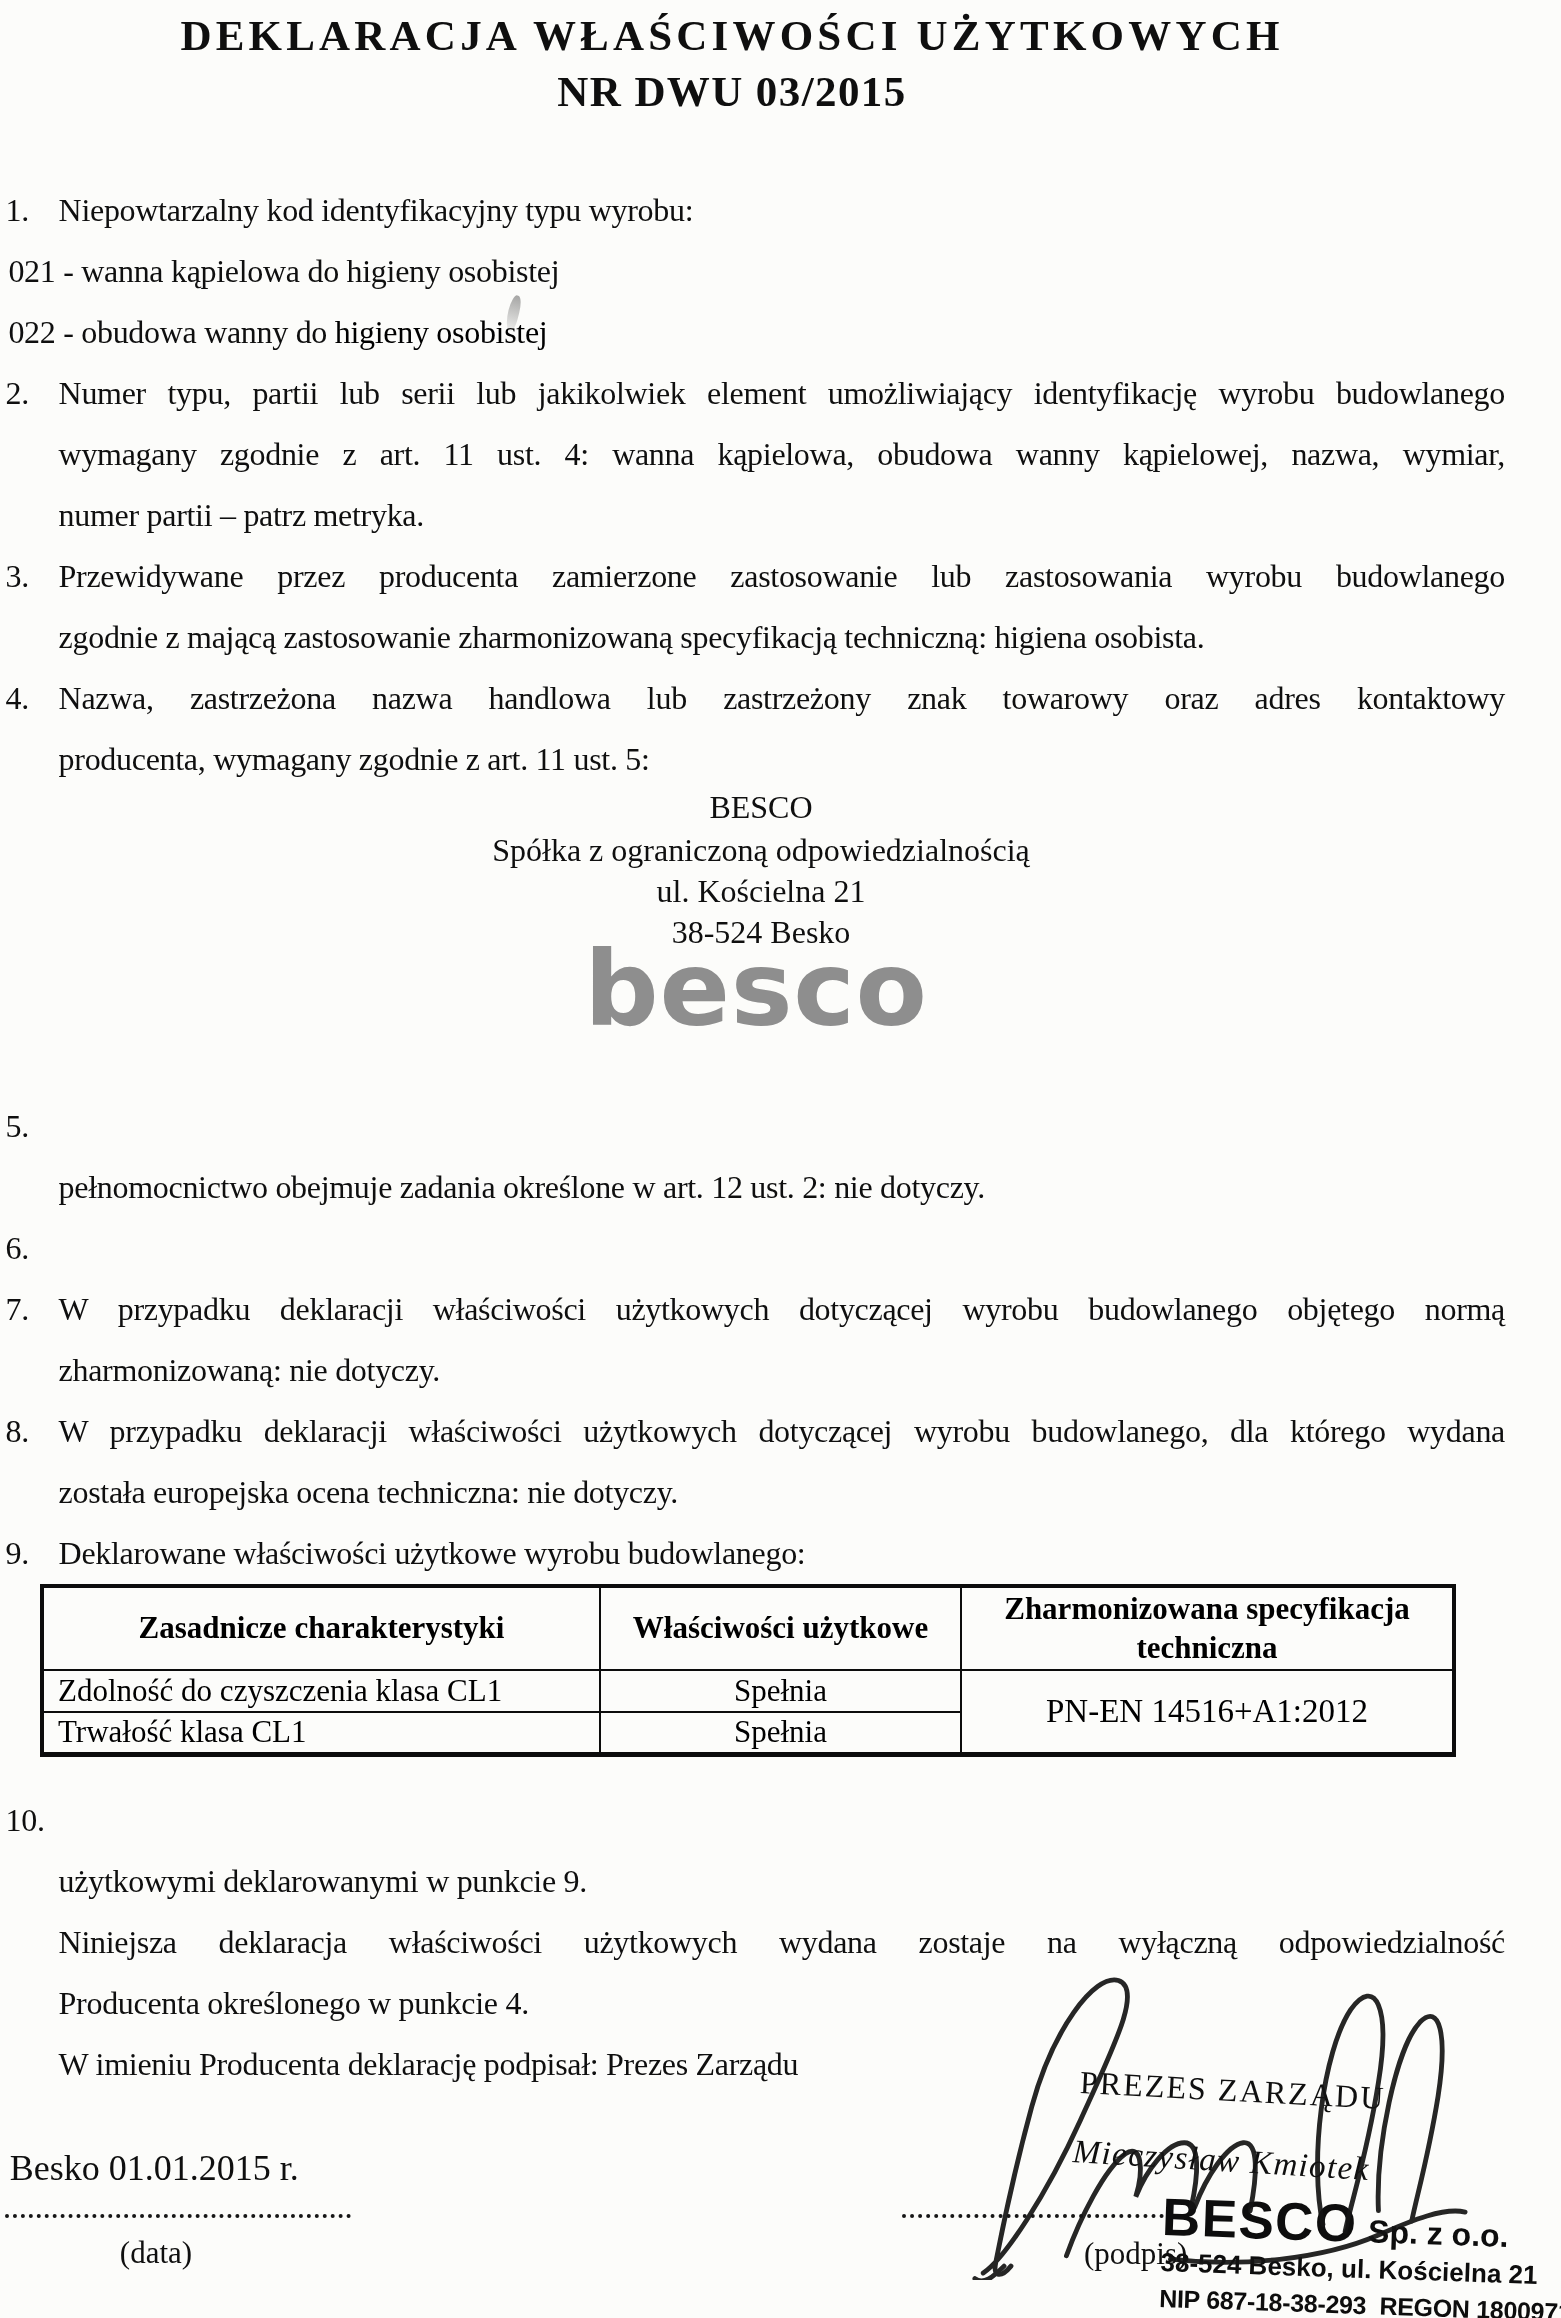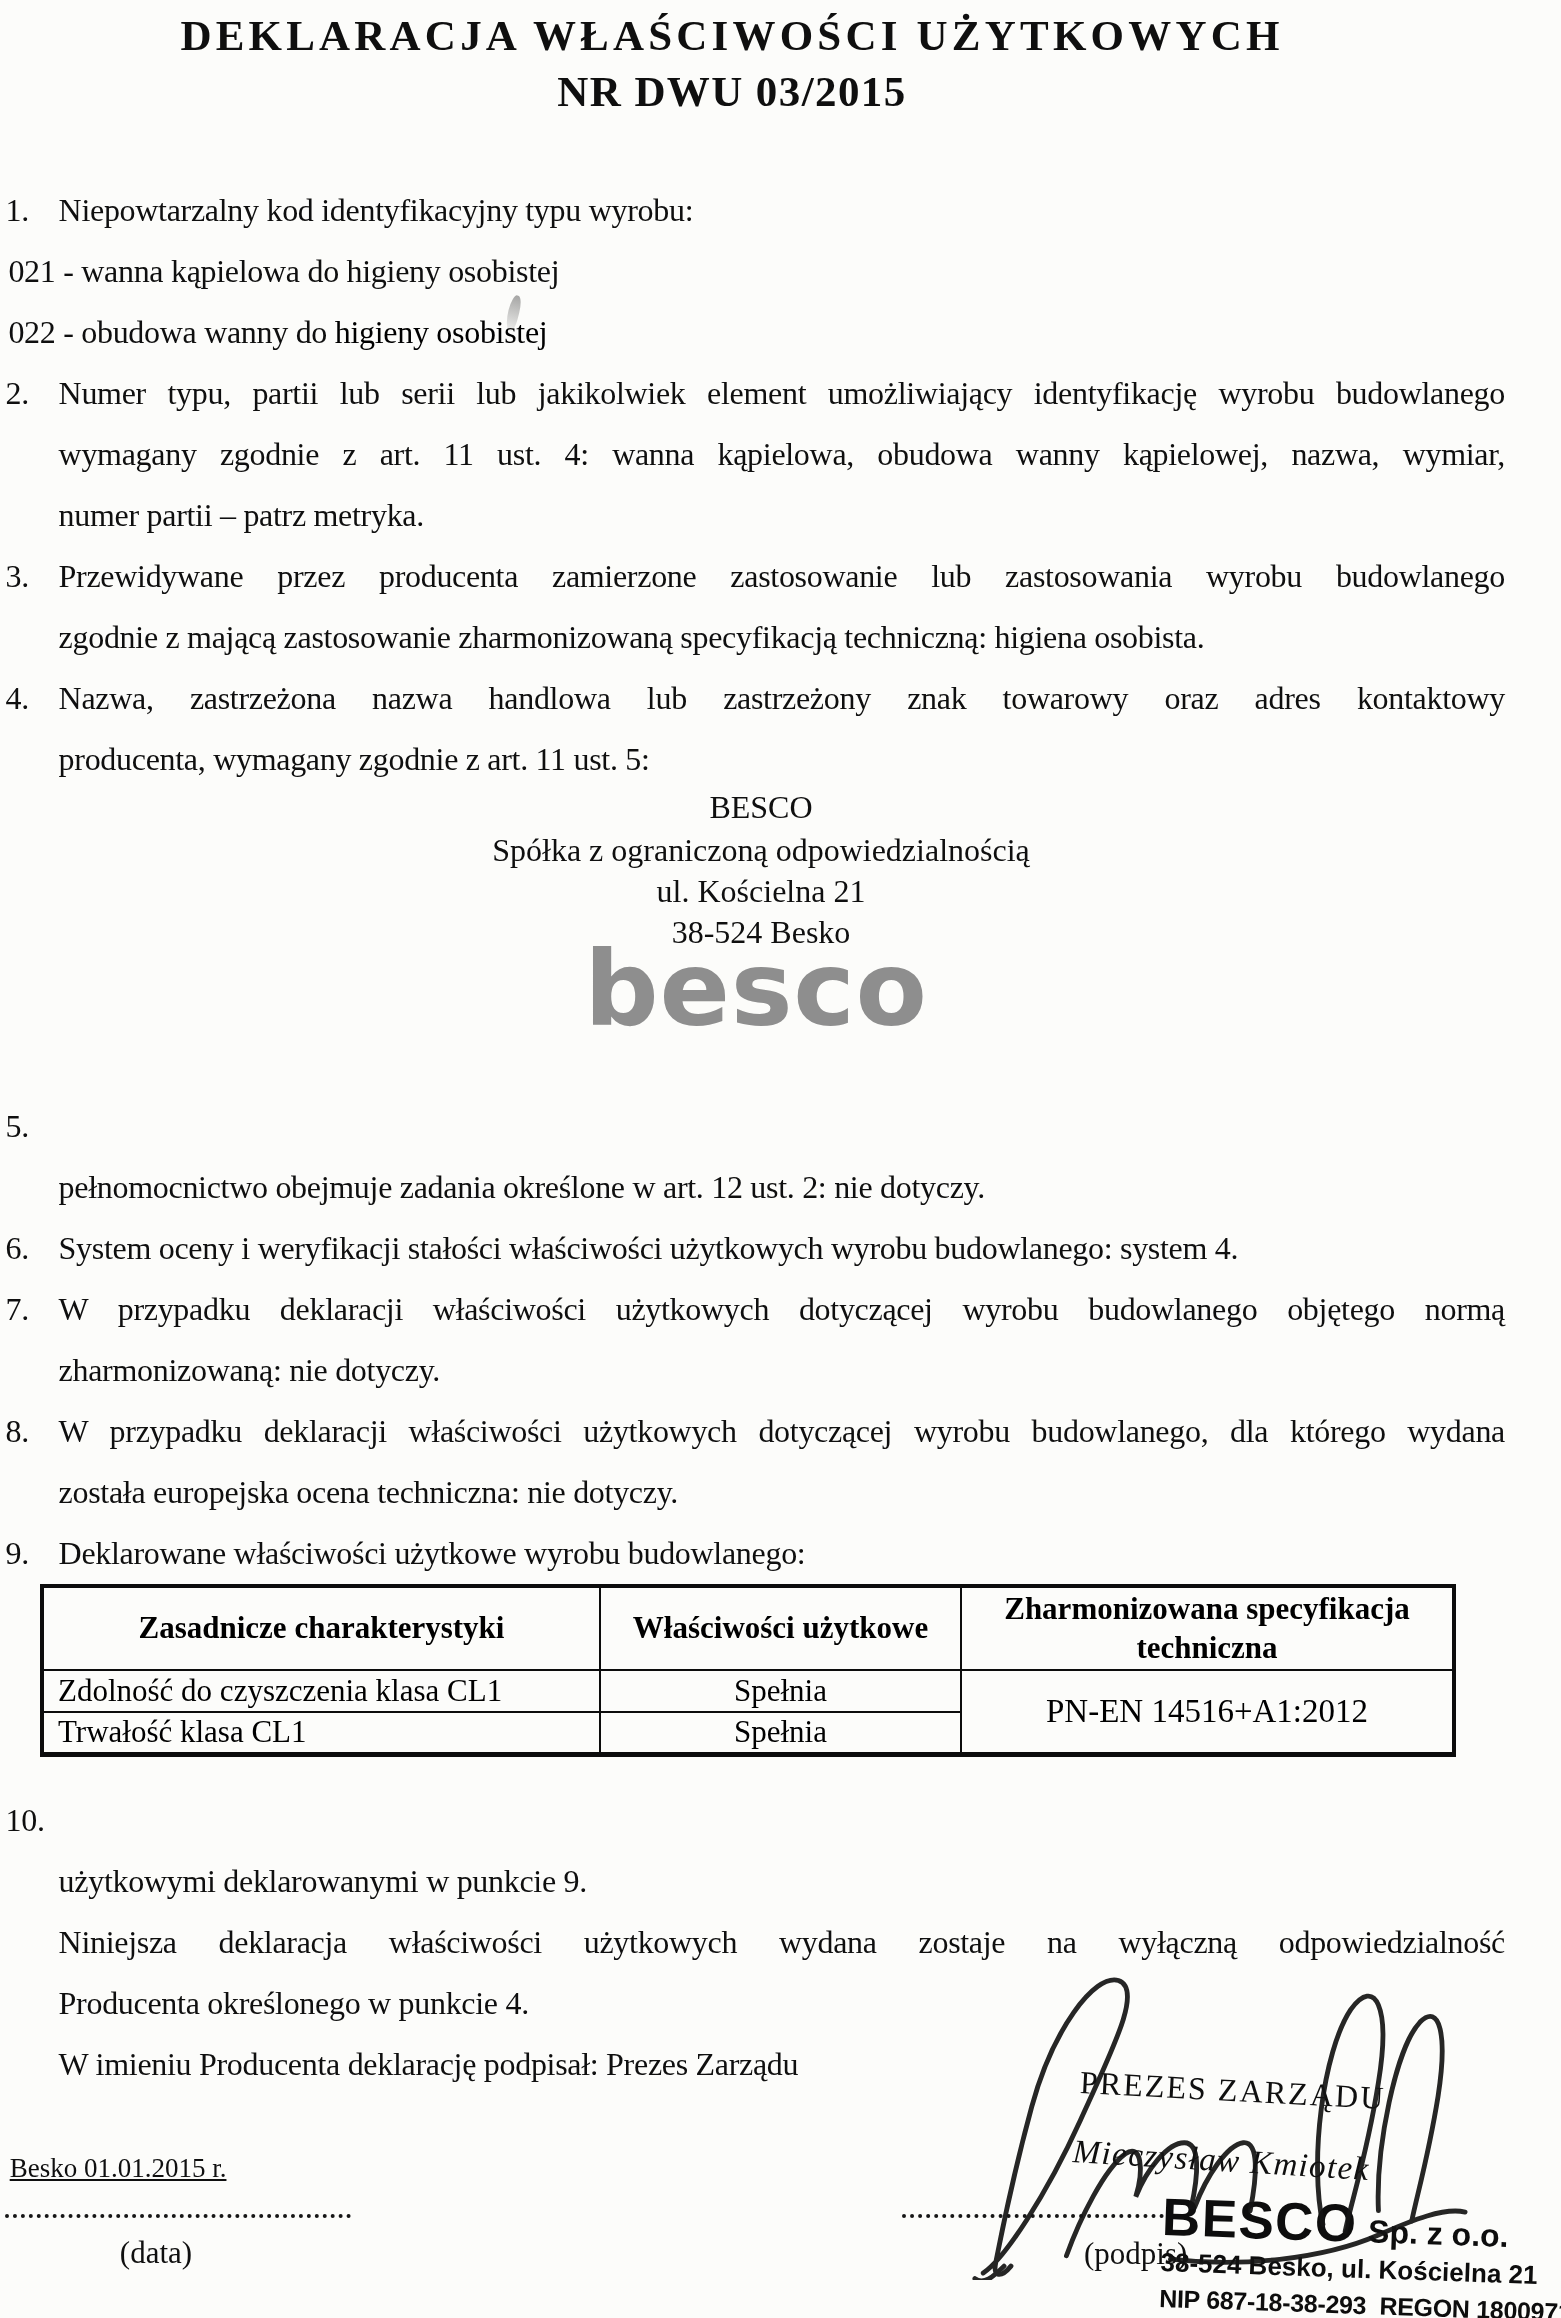--- a/index.html
+++ b/index.html
@@ -55,21 +55,21 @@
     border:2.1px solid #0c0c0c;padding:0 8.3px;overflow:hidden;
   }
   #perf-table{border:4.2px solid #0c0c0c;border-bottom-width:5.6px;}
   #perf-table th{font-weight:bold;text-align:center;height:81px;line-height:1.25;}
   #perf-table td{height:39px;line-height:1.05;}
   #perf-table td.c-left{text-align:left;padding-left:14px;}
   #perf-table td.c-center{text-align:center;}
   #perf-table td.c-spec{text-align:center;font-size:33px;}
   
   .abs{position:absolute;}
-  #date-place{left:9.7px;top:2150px;font-size:27px;line-height:36px;text-decoration:underline;}
+  #date-place{left:9.7px;top:2150px;font-size:36px;line-height:36px;}
   .dotline{border-bottom:4.9px dotted #161616;height:0;}
   #dotline-left{left:4.9px;top:2214px;width:346px;}
   #dotline-right{left:902px;top:2214px;width:278px;z-index:1;}
   #data-label{left:97px;top:2235px;width:118px;text-align:center;font-size:31px;}
   #podpis-label{left:1084px;top:2236px;font-size:31px;z-index:2;}
   #stamp-role{
     left:1081px;top:2064px;font-size:32px;letter-spacing:2.1px;
     transform:rotate(3deg);transform-origin:left top;z-index:3;white-space:nowrap;
   }
   #stamp-name{
@@ -107,21 +107,21 @@
       <div class="bl flush" style="top: 302px;"><span>022 - obudowa wanny do </span><span class="fade">higieny osobistej</span></div>
       <div class="bl j" style="top: 363px;"><span class="num">2.</span><span>Numer typu, partii lub serii lub jakikolwiek element umożliwiający identyfikację wyrobu budowlanego</span></div>
       <div class="bl j" style="top: 424px;"><span>wymagany zgodnie z art. 11 ust. 4: wanna kąpielowa, obudowa wanny kąpielowej, nazwa, wymiar,</span></div>
       <div class="bl" style="top: 485px;"><span>numer partii – patrz metryka.</span></div>
       <div class="bl j" style="top: 546px;"><span class="num">3.</span><span>Przewidywane przez producenta zamierzone zastosowanie lub zastosowania wyrobu budowlanego</span></div>
       <div class="bl" style="top: 607px;"><span>zgodnie z mającą zastosowanie zharmonizowaną specyfikacją techniczną: higiena osobista.</span></div>
       <div class="bl j" style="top: 668px;"><span class="num">4.</span><span>Nazwa, zastrzeżona nazwa handlowa lub zastrzeżony znak towarowy oraz adres kontaktowy</span></div>
       <div class="bl" style="top: 729px;"><span>producenta, wymagany zgodnie z art. 11 ust. 5:</span></div>
       <div class="bl j" style="top: 1096px;"><span class="num">5.</span></div>
       <div class="bl" style="top: 1157px;"><span>pełnomocnictwo obejmuje zadania określone w art. 12 ust. 2: nie dotyczy.</span></div>
-      <div class="bl" style="top: 1218px;"><span class="num">6.</span><span>System oceny i weryfikacji stałości właściwości użytkowych wyrobu budowlanego: system 4.</span></div>
+      <div class="bl" style="top: 1218px;"><span class="num">6.</span></div>
       <div class="bl j" style="top: 1279px;"><span class="num">7.</span><span>W przypadku deklaracji właściwości użytkowych dotyczącej wyrobu budowlanego objętego normą</span></div>
       <div class="bl" style="top: 1340px;"><span>zharmonizowaną: nie dotyczy.</span></div>
       <div class="bl j" style="top: 1401px;"><span class="num">8.</span><span>W przypadku deklaracji właściwości użytkowych dotyczącej wyrobu budowlanego, dla którego wydana</span></div>
       <div class="bl" style="top: 1462px;"><span>została europejska ocena techniczna: nie dotyczy.</span></div>
       <div class="bl" style="top: 1523px;"><span class="num">9.</span><span>Deklarowane właściwości użytkowe wyrobu budowlanego:</span></div>
       <div class="bl j" style="top: 1790px;"><span class="num">10.</span></div>
       <div class="bl" style="top: 1851px;"><span>użytkowymi deklarowanymi w punkcie 9.</span></div>
       <div class="bl j" style="top: 1912px;"><span>Niniejsza deklaracja właściwości użytkowych wydana zostaje na wyłączną odpowiedzialność</span></div>
       <div class="bl" style="top: 1973px;"><span>Producenta określonego w punkcie 4.</span></div>
       <div class="bl" style="top: 2034px;"><span>W imieniu Producenta deklarację  podpisał: Prezes Zarządu</span></div>

